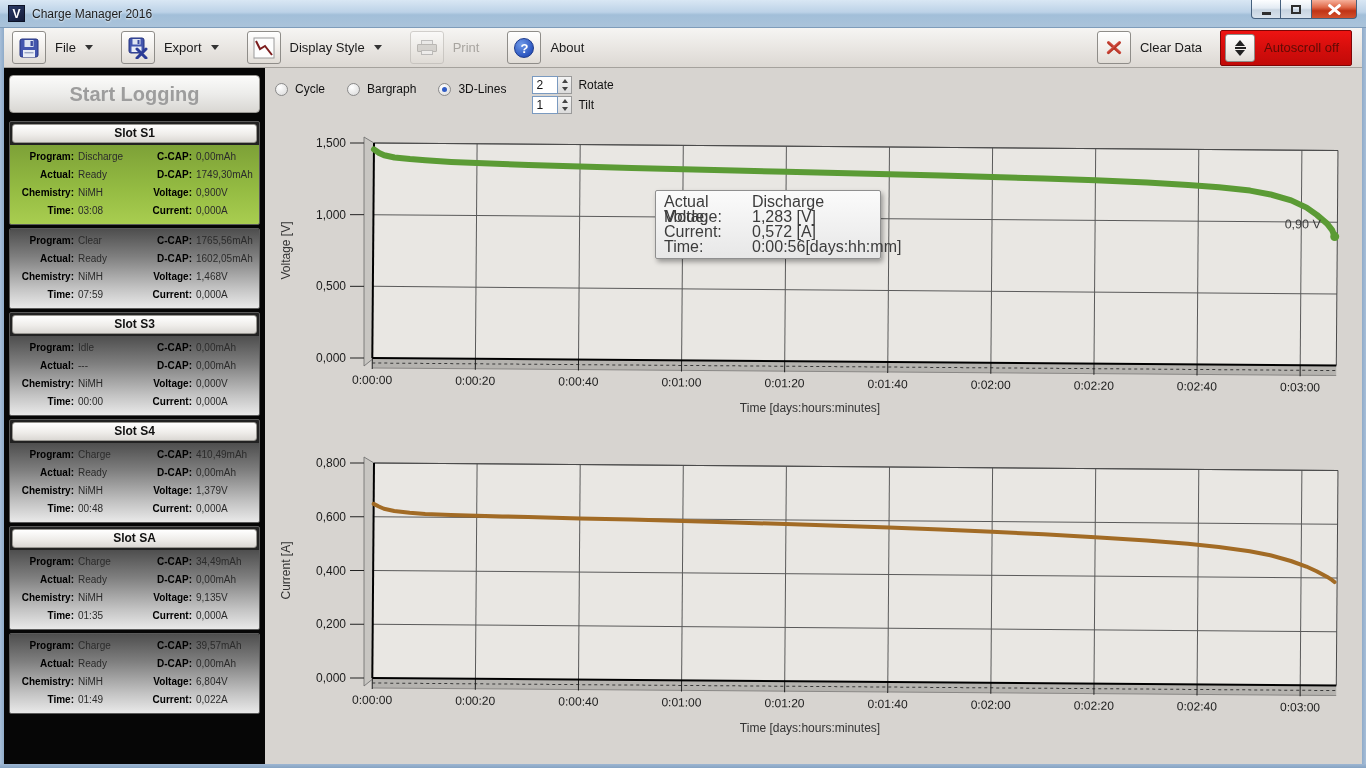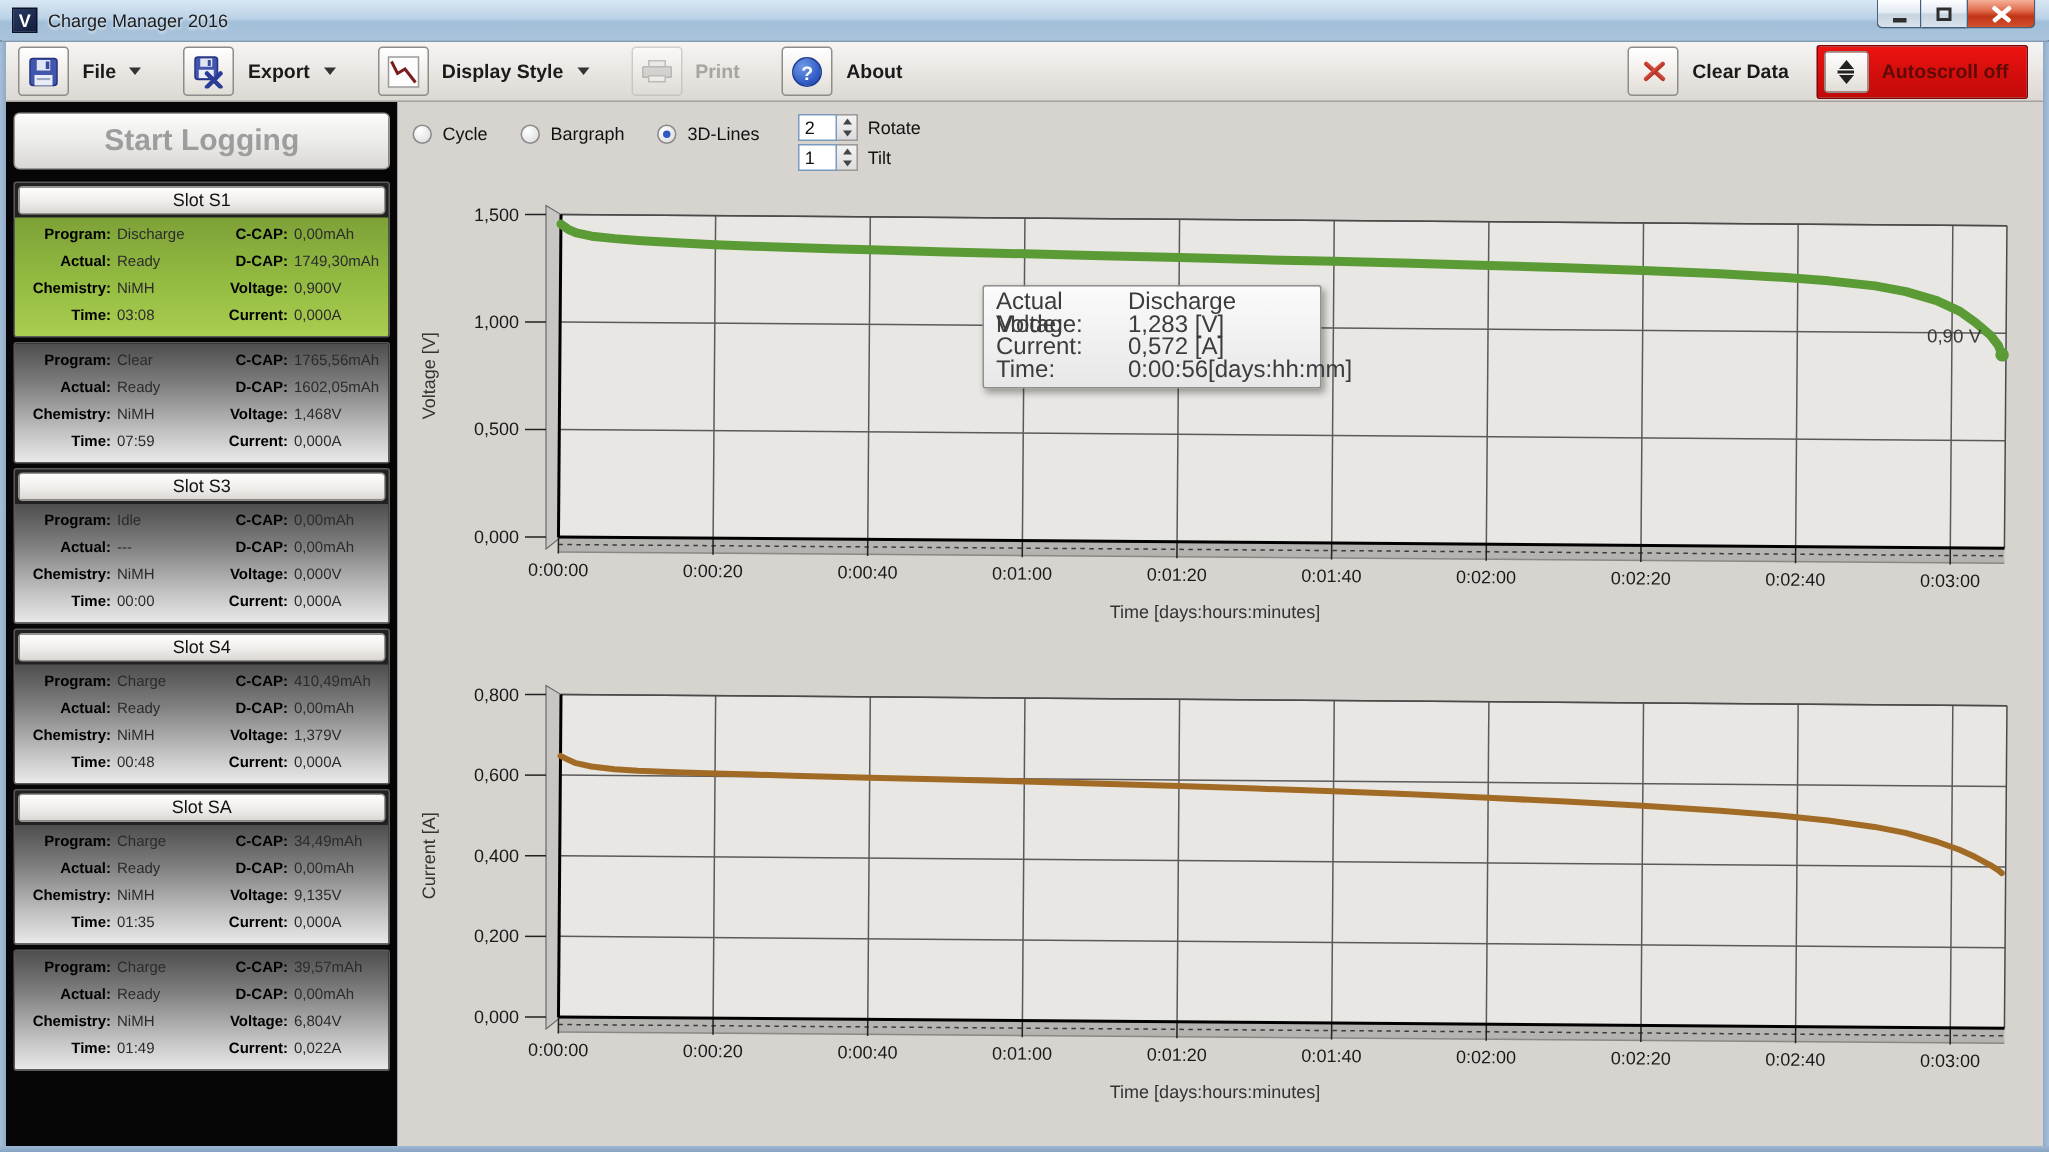--- a/index.html
+++ b/index.html
@@ -50,21 +50,21 @@
     border-bottom:1px solid #a5a29d;
     display:flex;align-items:center;padding:0 8px;
   }
   .tb-item{display:flex;align-items:center;gap:9px;margin-right:28px;}
   .tb-btn{
     width:34px;height:33px;border:1px solid #8f8d89;border-radius:3px;
     background:linear-gradient(180deg,#ffffff 0%,#efece8 60%,#e0dcd6 100%);
     display:flex;align-items:center;justify-content:center;flex:0 0 auto;
     box-shadow:inset 0 1px 0 rgba(255,255,255,.9);
   }
-  .tb-label{font-size:13px;font-weight:bold;color:#1a1a1a;white-space:nowrap;}
+  .tb-label{font-size:13px;font-weight:normal;color:#1a1a1a;white-space:nowrap;}
   .caret-down{width:0;height:0;border-left:4px solid transparent;border-right:4px solid transparent;border-top:5px solid #333;}
   .tb-item.disabled .tb-label{color:#a8a5a0;}
   .tb-item.disabled .tb-btn{opacity:.55;border-color:#b5b2ad;}
   .spacer{flex:1;}
   .red-x{position:relative;width:17px;height:15px;}
   .red-x::before,.red-x::after{
     content:"";position:absolute;left:0;top:6px;width:18px;height:3.4px;border-radius:2px;
     background:linear-gradient(180deg,#d8564a,#b02a1a);
   }
   .red-x::before{transform:rotate(42deg);}
@@ -93,21 +93,21 @@
     display:flex;align-items:center;justify-content:center;
     box-shadow:inset 0 1px 0 #fff;
   }
   .slot{
     margin:0 5px 3px 5px;border:1px solid #5a5a5a;border-radius:2px;overflow:hidden;
     background:#222;
   }
   .slot-header{
     margin:2px;height:19px;border:1px solid #979590;border-radius:3px;
     background:linear-gradient(180deg,#ffffff 0%,#efedea 55%,#dbd8d4 100%);
-    font-size:12px;font-weight:normal;color:#111;text-align:center;line-height:17px;
+    font-size:12px;font-weight:bold;color:#111;text-align:center;line-height:17px;
   }
   .slot-body{padding:3px 4px 4px 2px;}
   .slot-body.green{background:linear-gradient(180deg,#7da137 0%,#94bb42 55%,#a9cd50 100%);}
   .slot-body.gray{background:linear-gradient(180deg,#4e4e4e 0%,#7f7f7f 35%,#c3c3c3 75%,#e9e9e9 100%);}
   .slot-row{display:grid;grid-template-columns:66px 62px 56px auto;height:18px;line-height:18px;font-size:10px;}
   .fl{font-weight:bold;color:#000;text-align:right;padding-right:4px;white-space:nowrap;}
   .fv{color:#2b2b2b;text-align:left;white-space:nowrap;}
   
   .main{
     position:absolute;left:265px;top:68px;width:1097px;height:696px;

